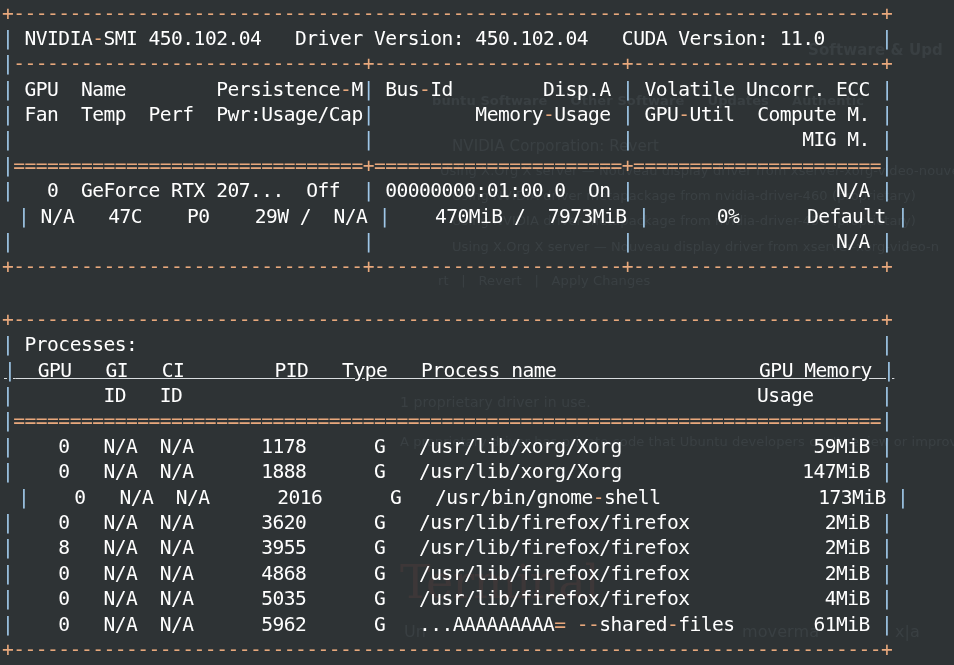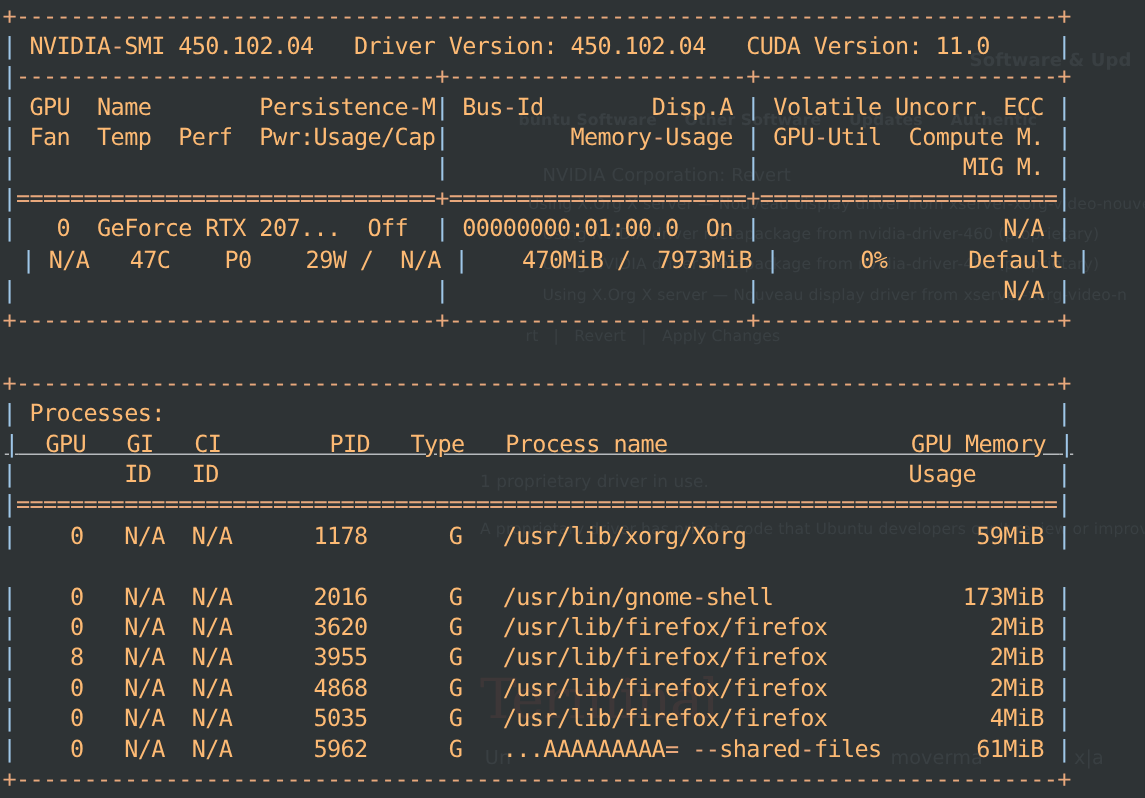--- a/index.html
+++ b/index.html
@@ -53,21 +53,21 @@
   .row {
     position: absolute;
     left: 0;
     white-space: pre;
     font-size: 19.6px;
     line-height: 25.3px;
     height: 25.3px;
     letter-spacing: 0px;
     color: #d9dde0;
   }
-  .row .g { color: #fdba74; }       
+  .row .g { color: #ffffff; }       
   .row .rule { color: #e8a87c; }    
   .row .bar { color: #9fc7e8; }     
 </style>
 </head>
 <body>
 
 <div id="screen">
 
   <div id="watermark-layer">
     <div class="wm wm-bold" style="left:808px; top:41px; font-size:15px;">Software &amp; Upd</div>
@@ -98,21 +98,22 @@
     <div class="row" style="top: 204px; letter-spacing: -0.5266px; padding-left: 18px;"><span class="bar">|</span><span class="g"> N/A   47C    P0    29W /  N/A </span><span class="bar">|</span><span class="g">    470MiB /  7973MiB </span><span class="bar">|</span><span class="g">      0%      Default </span><span class="bar">|</span></div>
     <div class="row" style="top: 229px; letter-spacing: -0.5266px; padding-left: 2px;"><span class="bar">|</span><span class="g">                               </span><span class="bar">|</span><span class="g">                      </span><span class="bar">|</span><span class="g">                  N/A </span><span class="bar">|</span></div>
     <div class="row" style="top: 254px; letter-spacing: -0.5266px; padding-left: 2px;"><span class="rule">+-------------------------------+----------------------+----------------------+</span></div>
     <div class="row" style="top: 280px; letter-spacing: -0.5266px; padding-left: 2px;"></div>
     <div class="row" style="top: 307px; letter-spacing: -0.5266px; padding-left: 2px;"><span class="rule">+-----------------------------------------------------------------------------+</span></div>
     <div class="row" style="top: 332px; letter-spacing: -0.5266px; padding-left: 2px;"><span class="bar">|</span><span class="g"> Processes:                                                                  </span><span class="bar">|</span></div>
     <div class="row" style="top: 358px; letter-spacing: -0.5266px; padding-left: 4px; text-decoration: underline;"><span class="bar">|</span><span class="g">  GPU   GI   CI        PID   Type   Process name                  GPU Memory </span><span class="bar">|</span></div>
     <div class="row" style="top: 383px; letter-spacing: -0.5266px; padding-left: 2px;"><span class="bar">|</span><span class="g">        ID   ID                                                   Usage      </span><span class="bar">|</span></div>
     <div class="row" style="top: 408px; letter-spacing: -0.5266px; padding-left: 2px;"><span class="bar">|</span><span class="rule">=============================================================================</span><span class="bar">|</span></div>
     <div class="row" style="top: 434px; letter-spacing: -0.5266px; padding-left: 2px;"><span class="bar">|</span><span class="g">    0   N/A  N/A      1178      G   /usr/lib/xorg/Xorg                 59MiB </span><span class="bar">|</span></div>
-    <div class="row" style="top: 485px; letter-spacing: -0.5266px; padding-left: 2px;"><span class="bar">|</span><span class="g">    0   N/A  N/A      2016      G   /usr/bin/gnome</span><span class="rule">-</span><span class="g">shell              173MiB </span><span class="bar">|</span></div>
+    <div class="row" style="top: 459px; letter-spacing: -0.5266px; padding-left: 2px;"><span class="bar">|</span><span class="g">    0   N/A  N/A      1888      G   /usr/lib/xorg/Xorg                147MiB </span><span class="bar">|</span></div>
+    <div class="row" style="top: 485px; letter-spacing: -0.5266px; padding-left: 18px;"><span class="bar">|</span><span class="g">    0   N/A  N/A      2016      G   /usr/bin/gnome</span><span class="rule">-</span><span class="g">shell              173MiB </span><span class="bar">|</span></div>
     <div class="row" style="top: 510px; letter-spacing: -0.5266px; padding-left: 2px;"><span class="bar">|</span><span class="g">    0   N/A  N/A      3620      G   /usr/lib/firefox/firefox            2MiB </span><span class="bar">|</span></div>
     <div class="row" style="top: 535px; letter-spacing: -0.5266px; padding-left: 2px;"><span class="bar">|</span><span class="g">    8   N/A  N/A      3955      G   /usr/lib/firefox/firefox            2MiB </span><span class="bar">|</span></div>
     <div class="row" style="top: 561px; letter-spacing: -0.5266px; padding-left: 2px;"><span class="bar">|</span><span class="g">    0   N/A  N/A      4868      G   /usr/lib/firefox/firefox            2MiB </span><span class="bar">|</span></div>
     <div class="row" style="top: 586px; letter-spacing: -0.5266px; padding-left: 2px;"><span class="bar">|</span><span class="g">    0   N/A  N/A      5035      G   /usr/lib/firefox/firefox            4MiB </span><span class="bar">|</span></div>
     <div class="row" style="top: 612px; letter-spacing: -0.5266px; padding-left: 2px;"><span class="bar">|</span><span class="g">    0   N/A  N/A      5962      G   ...AAAAAAAAA</span><span class="rule">=</span><span class="g"> </span><span class="rule">--</span><span class="g">shared</span><span class="rule">-</span><span class="g">files       61MiB </span><span class="bar">|</span></div>
     <div class="row" style="top: 637px; letter-spacing: -0.5266px; padding-left: 2px;"><span class="rule">+-----------------------------------------------------------------------------+</span></div>
   </div>
 
 </div>
 

